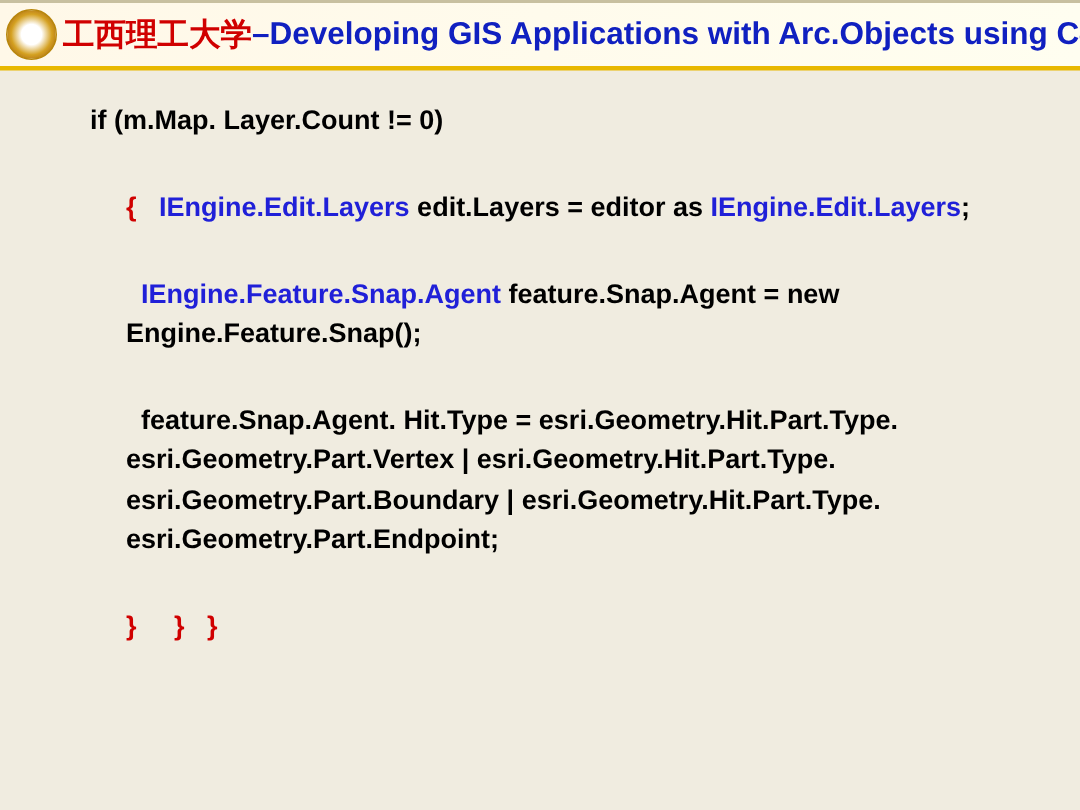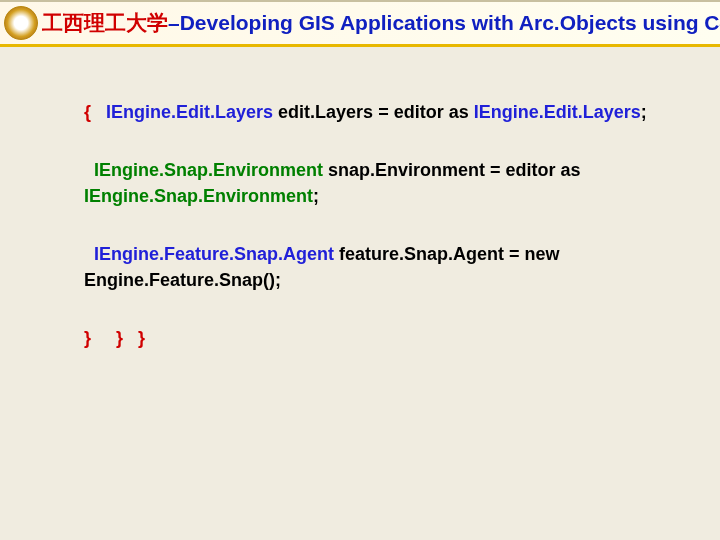--- a/index.html
+++ b/index.html
@@ -59,33 +59,34 @@
 
 <div class="header">
   <div class="logo"></div>
   <span class="hdr-red">工西理工大学</span>
     <span class="hdr-blue"> – </span>
     <span class="hdr-blue">Developing GIS Applications with Arc.Objects using C#. NE</span>
 </div>
 
 <div class="content">
 
+  <div class="stmt">if (m.Map. Layer.Count != 0)</div>
 
   <div class="stmt indent1">
     <span class="brace-red">{</span>&nbsp;&nbsp;&nbsp;<span class="type-blue">IEngine.Edit.Layers</span><span> edit.Layers = editor as </span><span class="type-blue">IEngine.Edit.Layers</span><span>;</span>
   </div>
 
-  <div class="stmt indent1">
-    &nbsp;&nbsp;<span class="type-green">IEngine.Snap.Environment</span><span> snap.Environment = editor as </span><span class="type-green">IEngine.Snap.Environment</span><span>;</span>
-  </div>
 
   <div class="stmt indent1">
     &nbsp;&nbsp;<span class="type-blue">IEngine.Feature.Snap.Agent</span><span> feature.Snap.Agent = new </span><span>Engine.Feature.Snap</span><span>();</span>
   </div>
 
 
+  <div class="stmt indent1">
+    &nbsp;&nbsp;<span>feature.Snap.Agent. Hit.Type = esri.Geometry.Hit.Part.Type. esri.Geometry.Part.Vertex | esri.Geometry.Hit.Part.Type. esri.Geometry.Part.Boundary | esri.Geometry.Hit.Part.Type. esri.Geometry.Part.Endpoint;</span>
+  </div>
 
 
   <div class="stmt indent1">
     <span class="brace-red">}</span>&nbsp;&nbsp;&nbsp;&nbsp;&nbsp;<span class="brace-red">}</span>&nbsp;&nbsp;&nbsp;<span class="brace-red">}</span>
   </div>
 
 </div>
 
 </body></html>

